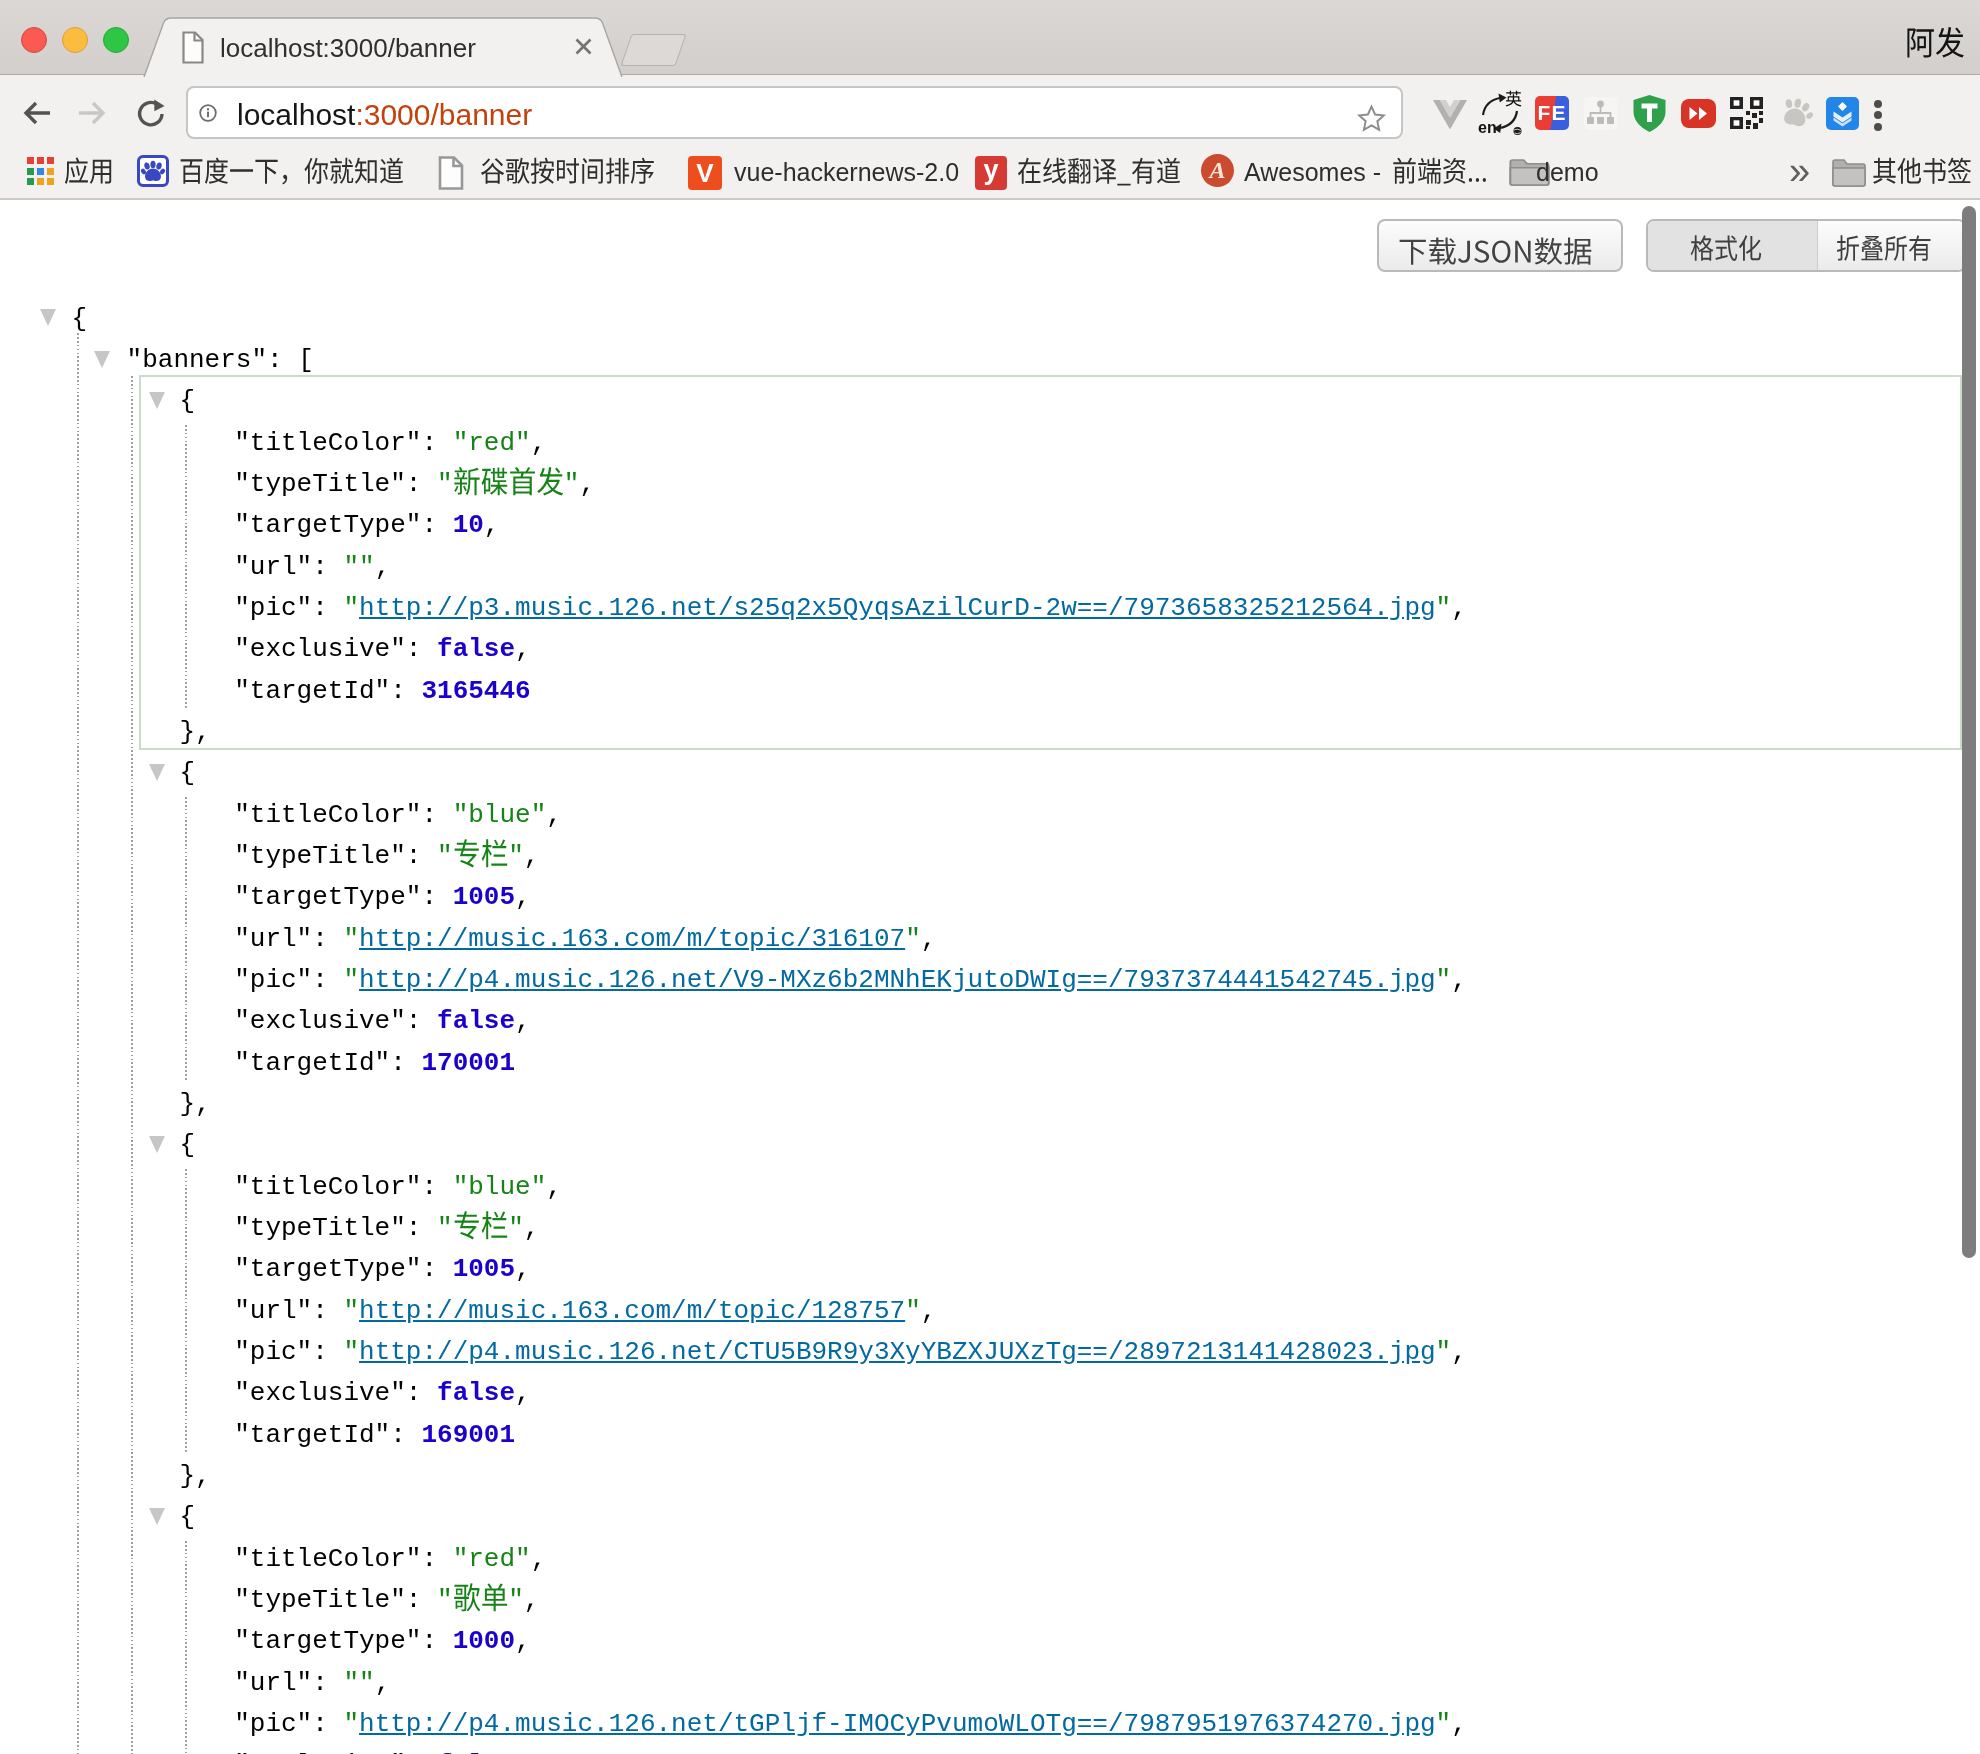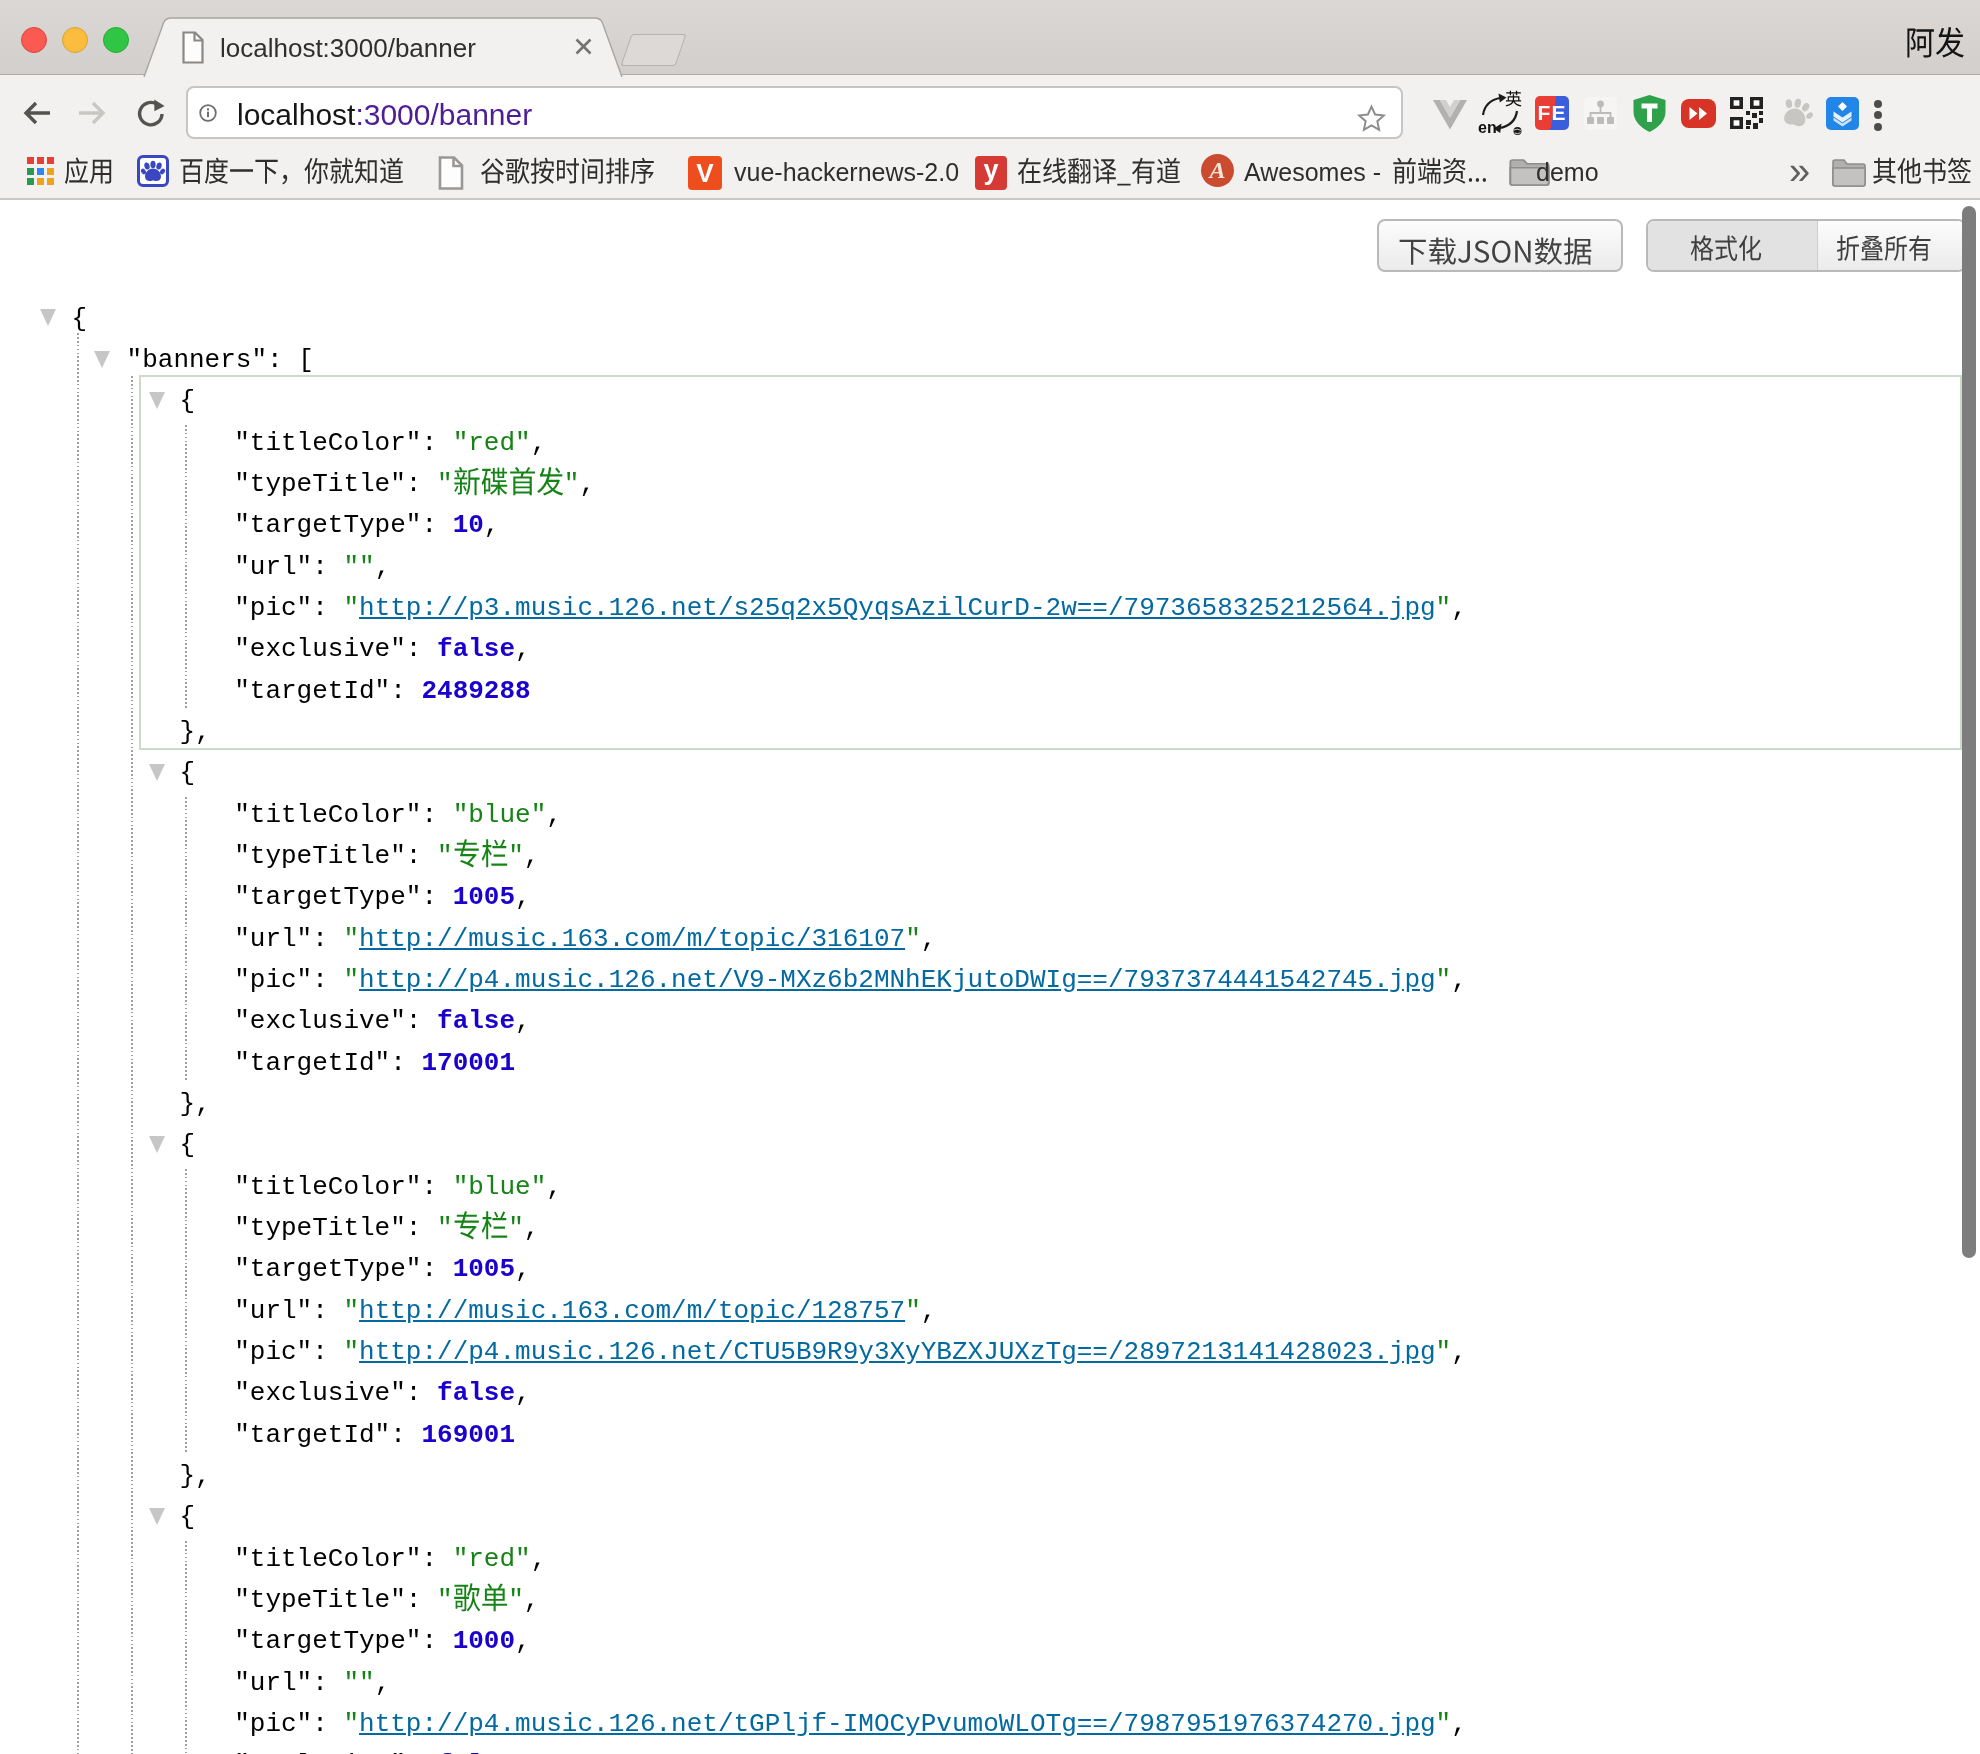--- a/index.html
+++ b/index.html
@@ -49,21 +49,21 @@
 <svg style="position:absolute;left:136px;top:99px" width="30" height="29" viewBox="0 0 30 29">
 <path d="M26 15 A11.2 11.2 0 1 1 20.5 5.0" stroke="#55534f" stroke-width="3.4" fill="none"></path>
 <path d="M18.2 0.6 L28.6 6.9 L18.4 12.3 Z" fill="#55534f"></path>
   </svg>
 <div style="position:absolute;left:186px;top:86px;width:1217px;height:53px;box-sizing:border-box;background:#fff;border:2px solid #c5c5c5;border-radius:8px"></div>
 <svg style="position:absolute;left:199px;top:104px" width="18" height="18" viewBox="0 0 18 18">
 <circle cx="9" cy="9" r="7.8" stroke="#6e6e6e" stroke-width="1.8" fill="none"></circle>
 <rect x="8" y="7.6" width="2" height="5.6" fill="#6e6e6e"></rect>
     <rect x="8" y="4.3" width="2" height="2.1" fill="#6e6e6e"></rect>
   </svg>
-<div style="position:absolute;left:237px;top:88px;height:53px;font:30px/53px 'Liberation Sans',sans-serif"><span style="color:#161616">localhost</span><span style="color:#4c1d95">:3000/banner</span></div>
+<div style="position:absolute;left:237px;top:88px;height:53px;font:30px/53px 'Liberation Sans',sans-serif"><span style="color:#161616">localhost</span><span style="color:#c2410c">:3000/banner</span></div>
 <svg style="position:absolute;left:1356px;top:103px" width="31" height="31" viewBox="0 0 24 24">
 <path d="M12 2.8 L14.8 8.9 L21.5 9.6 L16.5 14.1 L17.9 20.7 L12 17.3 L6.1 20.7 L7.5 14.1 L2.5 9.6 L9.2 8.9 Z" fill="none" stroke="#8b8b8b" stroke-width="1.5"></path>
   </svg>
 <svg style="position:absolute;left:1433px;top:100px" width="34" height="30" viewBox="0 0 34 30">
 <path d="M0 0 L6.8 0 L17 17.6 L27.2 0 L34 0 L17 29.4 Z" fill="#b3b1af"></path>
 <path d="M6.8 0 L13 0 L17 6.9 L21 0 L27.2 0 L17 17.6 Z" fill="#d2d0ce"></path>
   </svg>
 <svg style="position:absolute;left:1477px;top:90px" width="46" height="46" viewBox="0 0 46 46">
 <path d="M6 25 Q8 11 23 8" stroke="#1c1c1c" stroke-width="2.2" fill="none"></path>
 <path d="M21.5 3.5 L29.5 7.5 L22.8 12.6 Z" fill="#1c1c1c"></path>
@@ -214,21 +214,21 @@
 <div class="jl" style="top:381.3px;left:179.5px"><span class="k">{</span></div>
 <div class="tri" style="left:149.0px;top:392.0px"></div>
 <div class="jl" style="top:422.6px;left:234.2px"><span class="k">"titleColor"</span><span class="k">: </span><span class="s">"red"</span><span class="k">,</span></div>
 <div class="jl" style="top:463.9px;left:234.2px"><span class="k">"typeTitle"</span><span class="k">: </span><span class="s">"</span><svg style="vertical-align:-6px;overflow:visible" width="111.2" height="27.8" viewBox="0 -23.9 111.2 27.8">
       <path fill="#168316" transform="scale(1,1.1)" d="M10.0 -5.9C10.8 -4.5 11.8 -2.6 12.3 -1.4L13.8 -2.3C13.3 -3.5 12.3 -5.3 11.4 -6.7ZM3.8 -6.5C3.2 -4.8 2.3 -3.1 1.1 -1.9C1.6 -1.6 2.3 -1.1 2.6 -0.8C3.7 -2.1 4.8 -4.2 5.4 -6.1ZM15.4 -20.7V-11.1C15.4 -7.4 15.2 -2.6 12.8 0.7C13.2 0.9 14.1 1.6 14.4 2.0C17.0 -1.6 17.3 -7.1 17.3 -11.1V-12.0H21.5V2.1H23.6V-12.0H26.6V-14.0H17.3V-19.3C20.3 -19.7 23.4 -20.5 25.8 -21.3L24.1 -22.9C22.1 -22.0 18.5 -21.2 15.4 -20.7ZM5.9 -23.0C6.4 -22.2 6.8 -21.3 7.2 -20.4H1.7V-18.7H14.0V-20.4H9.3C9.0 -21.4 8.4 -22.5 7.8 -23.5ZM10.5 -18.5C10.1 -17.3 9.5 -15.4 9.0 -14.1H1.3V-12.3H7.0V-9.4H1.4V-7.6H7.0V-0.5C7.0 -0.2 6.9 -0.1 6.6 -0.1C6.3 -0.1 5.5 -0.1 4.5 -0.1C4.8 0.4 5.1 1.1 5.1 1.6C6.5 1.6 7.4 1.6 8.1 1.3C8.7 1.0 8.9 0.5 8.9 -0.5V-7.6H14.1V-9.4H8.9V-12.3H14.4V-14.1H10.9C11.4 -15.3 11.9 -16.8 12.4 -18.1ZM3.5 -18.1C4.1 -16.8 4.5 -15.2 4.6 -14.1L6.4 -14.6C6.3 -15.7 5.8 -17.3 5.2 -18.5Z M29.2 -21.9V-20.0H32.6C31.8 -15.7 30.6 -11.8 28.6 -9.1C28.9 -8.6 29.4 -7.4 29.6 -6.9C30.1 -7.5 30.5 -8.3 31.0 -9.0V0.9H32.7V-1.3H37.3V-13.3H32.9C33.6 -15.4 34.2 -17.7 34.6 -20.0H37.8V-21.9ZM32.7 -11.4H35.4V-3.1H32.7ZM39.9 -22.6V-19.3H37.8V-17.6H39.9V-9.8H44.7V-7.3H38.0V-5.6H43.6C42.0 -3.2 39.4 -1.0 36.9 0.2C37.4 0.5 37.9 1.3 38.3 1.7C40.6 0.4 43.1 -1.8 44.7 -4.3V2.2H46.7V-4.3C48.3 -1.9 50.7 0.3 52.9 1.5C53.2 1.0 53.8 0.3 54.3 -0.1C51.8 -1.2 49.2 -3.3 47.7 -5.6H54.2V-7.3H46.7V-9.8H53.2V-11.5H41.8V-17.6H44.5V-13.5H51.2V-17.6H54.0V-19.3H51.2V-22.9H49.4V-19.3H46.3V-23.0H44.5V-19.3H41.8V-22.6ZM49.4 -17.6V-15.0H46.3V-17.6Z M62.4 -8.7H76.6V-5.8H62.4ZM62.4 -10.4V-13.1H76.6V-10.4ZM62.4 -4.2H76.6V-1.2H62.4ZM61.9 -22.7C62.8 -21.7 63.8 -20.5 64.3 -19.5H57.1V-17.6H68.3C68.1 -16.7 67.9 -15.8 67.6 -15.0H60.3V2.2H62.4V0.6H76.6V2.2H78.8V-15.0H69.8L70.8 -17.6H82.0V-19.5H74.9C75.8 -20.5 76.6 -21.7 77.4 -22.8L75.1 -23.4C74.5 -22.2 73.5 -20.6 72.6 -19.5H65.2L66.4 -20.2C65.9 -21.1 64.8 -22.5 63.8 -23.5Z M102.1 -22.0C103.3 -20.7 104.9 -18.9 105.7 -17.8L107.3 -19.0C106.5 -20.0 104.9 -21.7 103.7 -23.0ZM87.4 -14.5C87.7 -14.8 88.6 -15.0 90.4 -15.0H94.3C92.4 -9.2 89.3 -4.7 84.2 -1.6C84.8 -1.2 85.5 -0.4 85.8 0.0C89.4 -2.2 92.0 -5.0 94.0 -8.5C95.1 -6.4 96.5 -4.6 98.2 -3.1C95.8 -1.4 93.0 -0.2 90.1 0.5C90.5 0.9 91.0 1.7 91.2 2.3C94.3 1.4 97.2 0.1 99.8 -1.7C102.3 0.2 105.3 1.5 108.9 2.3C109.2 1.7 109.8 0.9 110.2 0.4C106.8 -0.2 103.9 -1.4 101.4 -3.0C103.8 -5.1 105.7 -7.9 106.9 -11.5L105.4 -12.1L105.1 -12.0H95.7C96.0 -13.0 96.4 -14.0 96.7 -15.0H109.3L109.3 -17.0H97.2C97.7 -18.9 98.0 -20.9 98.3 -23.1L96.0 -23.5C95.7 -21.2 95.3 -19.0 94.8 -17.0H89.8C90.5 -18.5 91.3 -20.3 91.8 -22.2L89.6 -22.6C89.1 -20.4 88.0 -18.2 87.7 -17.6C87.4 -17.0 87.1 -16.6 86.7 -16.5C87.0 -16.0 87.3 -15.0 87.4 -14.5ZM99.7 -4.3C97.9 -5.9 96.4 -7.8 95.3 -10.0H104.0C103.0 -7.8 101.5 -5.9 99.7 -4.3Z"></path>
     </svg><span class="s">"</span><span class="k">,</span></div>
 <div class="jl" style="top:505.2px;left:234.2px"><span class="k">"targetType"</span><span class="k">: </span><span class="n">10</span><span class="k">,</span></div>
 <div class="jl" style="top:546.6px;left:234.2px"><span class="k">"url"</span><span class="k">: </span><span class="s">""</span><span class="k">,</span></div>
 <div class="jl" style="top:587.9px;left:234.2px"><span class="k">"pic"</span><span class="k">: </span><span class="s">"</span><a class="lnk">http://p3.music.126.net/s25q2x5QyqsAzilCurD-2w==/7973658325212564.jpg</a><span class="s">"</span><span class="k">,</span></div>
 <div class="jl" style="top:629.2px;left:234.2px"><span class="k">"exclusive"</span><span class="k">: </span><span class="n">false</span><span class="k">,</span></div>
-<div class="jl" style="top:670.6px;left:234.2px"><span class="k">"targetId"</span><span class="k">: </span><span class="n">2489288</span></div>
+<div class="jl" style="top:670.6px;left:234.2px"><span class="k">"targetId"</span><span class="k">: </span><span class="n">3165446</span></div>
 <div class="jl" style="top:711.9px;left:179.5px"><span class="k">},</span></div>
 <div class="jl" style="top:753.2px;left:179.5px"><span class="k">{</span></div>
 <div class="tri" style="left:149.0px;top:763.9px"></div>
 <div class="jl" style="top:794.6px;left:234.2px"><span class="k">"titleColor"</span><span class="k">: </span><span class="s">"blue"</span><span class="k">,</span></div>
 <div class="jl" style="top:835.9px;left:234.2px"><span class="k">"typeTitle"</span><span class="k">: </span><span class="s">"</span><svg style="vertical-align:-6px;overflow:visible" width="55.6" height="27.8" viewBox="0 -23.9 55.6 27.8">
       <path fill="#168316" transform="scale(1,1.1)" d="M11.8 -23.4 10.9 -20.2H3.8V-18.3H10.3L9.3 -15.0H1.6V-12.9H8.6C8.0 -11.0 7.4 -9.3 6.8 -7.9H19.8C18.2 -6.3 16.2 -4.3 14.3 -2.5C12.3 -3.3 10.2 -4.0 8.3 -4.5L7.1 -2.9C11.4 -1.7 16.9 0.6 19.7 2.3L20.9 0.5C19.8 -0.2 18.2 -1.0 16.4 -1.7C19.0 -4.2 21.8 -6.9 23.8 -9.0L22.2 -10.0L21.9 -9.8H9.7L10.8 -12.9H25.8V-15.0H11.5L12.5 -18.3H23.8V-20.2H13.1L14.0 -23.1Z M41.0 -22.2C42.0 -20.7 43.1 -18.7 43.5 -17.4L45.3 -18.3C44.8 -19.5 43.7 -21.5 42.6 -22.9ZM40.6 -9.4V-7.4H52.0V-9.4ZM38.3 -1.3V0.7H54.2V-1.3ZM33.2 -23.4V-18.0H29.6V-16.0H33.2C32.3 -12.2 30.5 -7.8 28.7 -5.5C29.1 -5.0 29.6 -4.1 29.8 -3.4C31.1 -5.3 32.3 -8.1 33.2 -11.1V2.2H35.2V-12.4C36.1 -11.0 37.0 -9.2 37.4 -8.3L38.8 -9.9C38.3 -10.8 36.0 -14.3 35.2 -15.2V-16.0H38.4V-18.0H35.2V-23.4ZM39.4 -17.1V-15.1H53.3V-17.1H49.2C50.2 -18.7 51.3 -20.7 52.2 -22.5L50.1 -23.2C49.4 -21.3 48.2 -18.7 47.1 -17.1Z"></path>
     </svg><span class="s">"</span><span class="k">,</span></div>
 <div class="jl" style="top:877.2px;left:234.2px"><span class="k">"targetType"</span><span class="k">: </span><span class="n">1005</span><span class="k">,</span></div>
 <div class="jl" style="top:918.5px;left:234.2px"><span class="k">"url"</span><span class="k">: </span><span class="s">"</span><a class="lnk">http://music.163.com/m/topic/316107</a><span class="s">"</span><span class="k">,</span></div>
 <div class="jl" style="top:959.9px;left:234.2px"><span class="k">"pic"</span><span class="k">: </span><span class="s">"</span><a class="lnk">http://p4.music.126.net/V9-MXz6b2MNhEKjutoDWIg==/7937374441542745.jpg</a><span class="s">"</span><span class="k">,</span></div>

